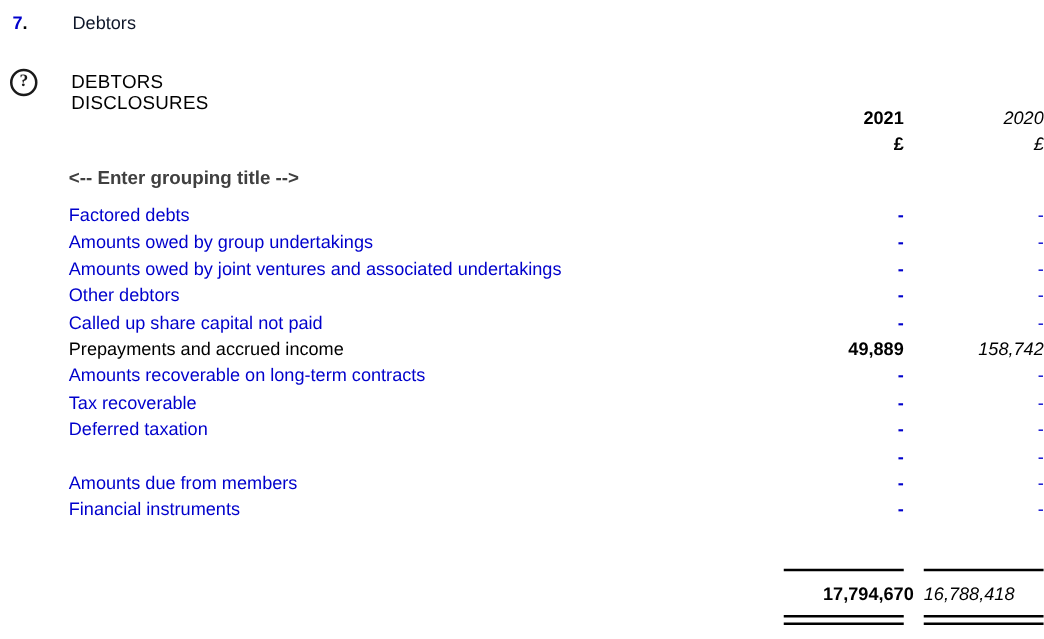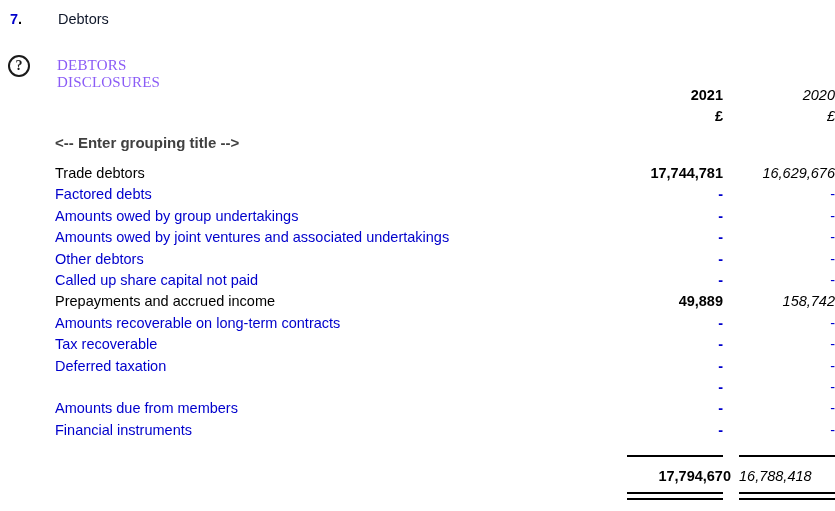--- a/index.html
+++ b/index.html
@@ -52,24 +52,23 @@
     line-height: 18px;
     text-align: center;
     color: #1a1a1a;
     font-family: "Liberation Serif", serif;
     cursor: pointer;
   }
   #help-label {
     position: absolute;
     left: 49px;
     top: 5px;
-    color: #8b5cf6;
+    color: #000000;
     font-size: 15px;
     letter-spacing: 0.2px;
-    font-family: Liberation Serif, serif;
   }
 
   
   .col-head {
     position: absolute;
     text-align: right;
     width: 96px;
   }
   #col-2021-year { left: 627px; top: 87px; font-weight: bold; }
   #col-2021-unit { left: 627px; top: 108px; font-weight: bold; }
@@ -193,25 +192,20 @@
 </div>
 
 <div class="col-head" id="col-2021-year">2021</div>
 <div class="col-head" id="col-2021-unit">£</div>
 <div class="col-head" id="col-2020-year">2020</div>
 <div class="col-head" id="col-2020-unit">£</div>
 
 <div class="abs" id="grouping-title">&lt;-- Enter grouping title --&gt;</div>
 
 <div id="rows-area">
-    <div class="row fixed">
-      <div class="label">Trade debtors</div>
-      <div class="v2021">17,744,781</div>
-      <div class="v2020">16,629,676</div>
-    </div>
     <div class="row editable">
       <div class="label">Factored debts</div>
       <div class="v2021">-</div>
       <div class="v2020">-</div>
     </div>
     <div class="row editable">
       <div class="label">Amounts owed by group undertakings</div>
       <div class="v2021">-</div>
       <div class="v2020">-</div>
     </div>

